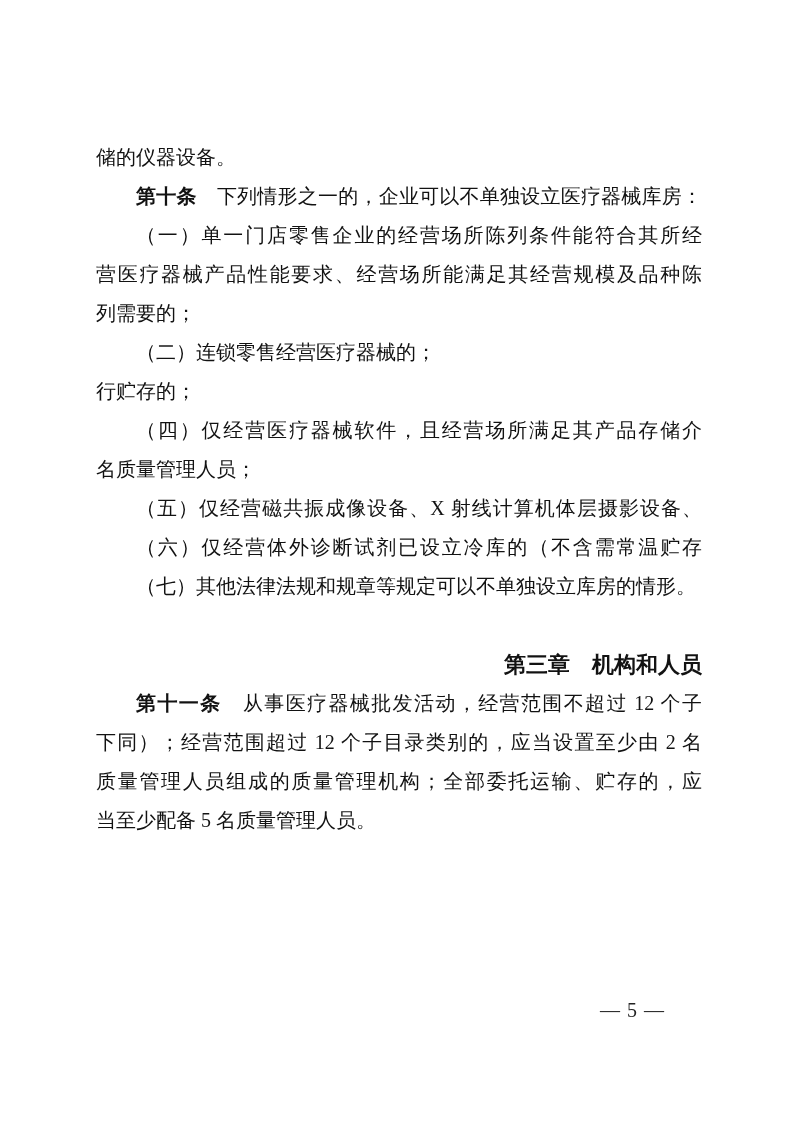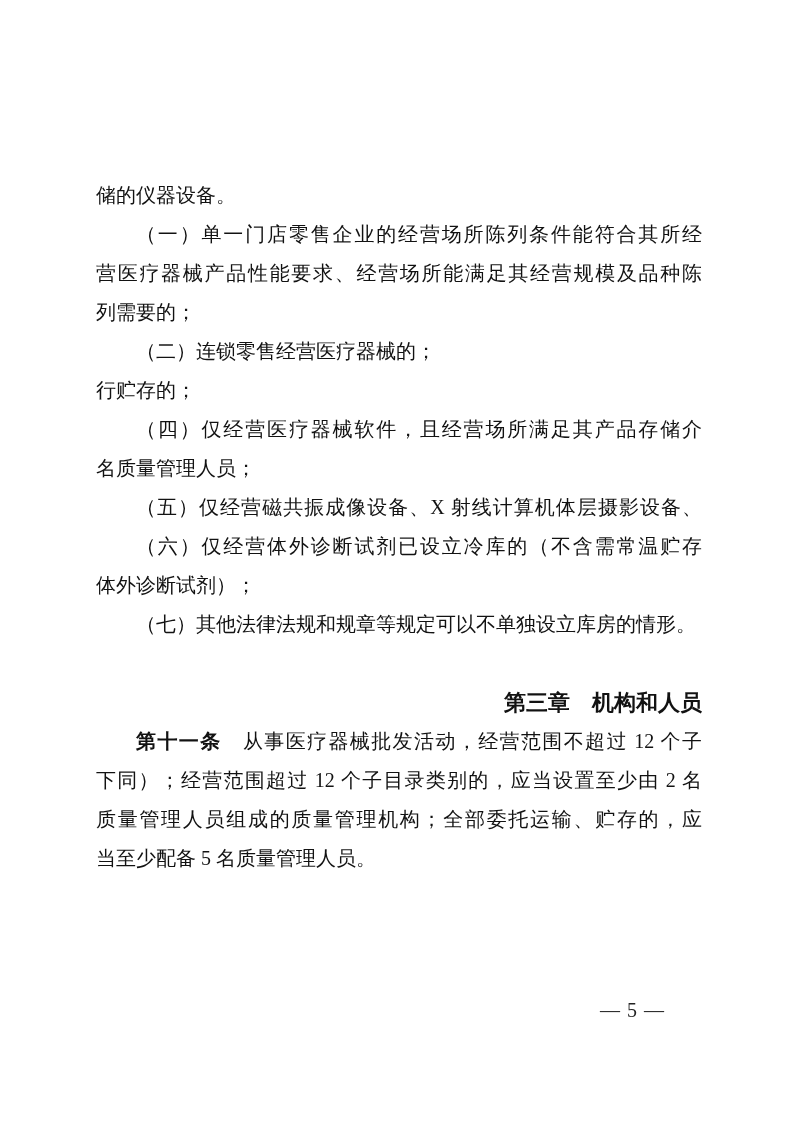--- a/index.html
+++ b/index.html
@@ -15,21 +15,20 @@
     margin: 0 auto;
     font-family: "Liberation Serif", "DejaVu Serif", serif;
     color: #121212;
     overflow: hidden;
   }
   .content {
     position: absolute;
     left: 96px;
     top: 138px;
     width: 606px;
-    margin-top: 38px;
   }
   .line {
     font-size: 20px;
     line-height: 39px;
     height: 39px;
     text-align: justify;
     white-space: normal;
     overflow: visible;
   }
   .line.stretch {
@@ -62,31 +61,31 @@
   }
 </style>
 </head>
 <body>
 
 <div class="page">
   <div class="content">
 
     <div class="line"><span>储的仪器设备。</span></div>
 
+    <div class="line indent stretch"><span class="bold">第十条</span><span>　下列情形之一的，企业可以不单独设立医疗器械库房：</span></div>
 
     <div class="line indent stretch"><span>（一）单一门店零售企业的经营场所陈列条件能符合其所经</span></div>
     <div class="line stretch"><span>营医疗器械产品性能要求、经营场所能满足其经营规模及品种陈</span></div>
     <div class="line"><span>列需要的；</span></div>
     <div class="line indent"><span>（二）连锁零售经营医疗器械的；</span></div>
     <div class="line"><span>行贮存的；</span></div>
     <div class="line indent stretch"><span>（四）仅经营医疗器械软件，且经营场所满足其产品存储介</span></div>
     <div class="line"><span>名质量管理人员；</span></div>
     <div class="line indent stretch"><span>（五）仅经营磁共振成像设备、X 射线计算机体层摄影设备、</span></div>
     <div class="line indent stretch"><span>（六）仅经营体外诊断试剂已设立冷库的（不含需常温贮存</span></div>
-    <div class="line"><span>体外诊断试剂）；</span></div>
     <div class="line indent"><span>（七）其他法律法规和规章等规定可以不单独设立库房的情形。</span></div>
 
     <div class="blank-line"></div>
 
     <div class="chapter-heading">第三章　机构和人员</div>
 
     <div class="line indent stretch"><span class="bold">第十一条</span><span>　从事医疗器械批发活动，经营范围不超过 12 个子</span></div>
 
     <div class="line stretch"><span>下同）；经营范围超过 12 个子目录类别的，应当设置至少由 2 名</span></div>
     <div class="line stretch"><span>质量管理人员组成的质量管理机构；全部委托运输、贮存的，应</span></div>

